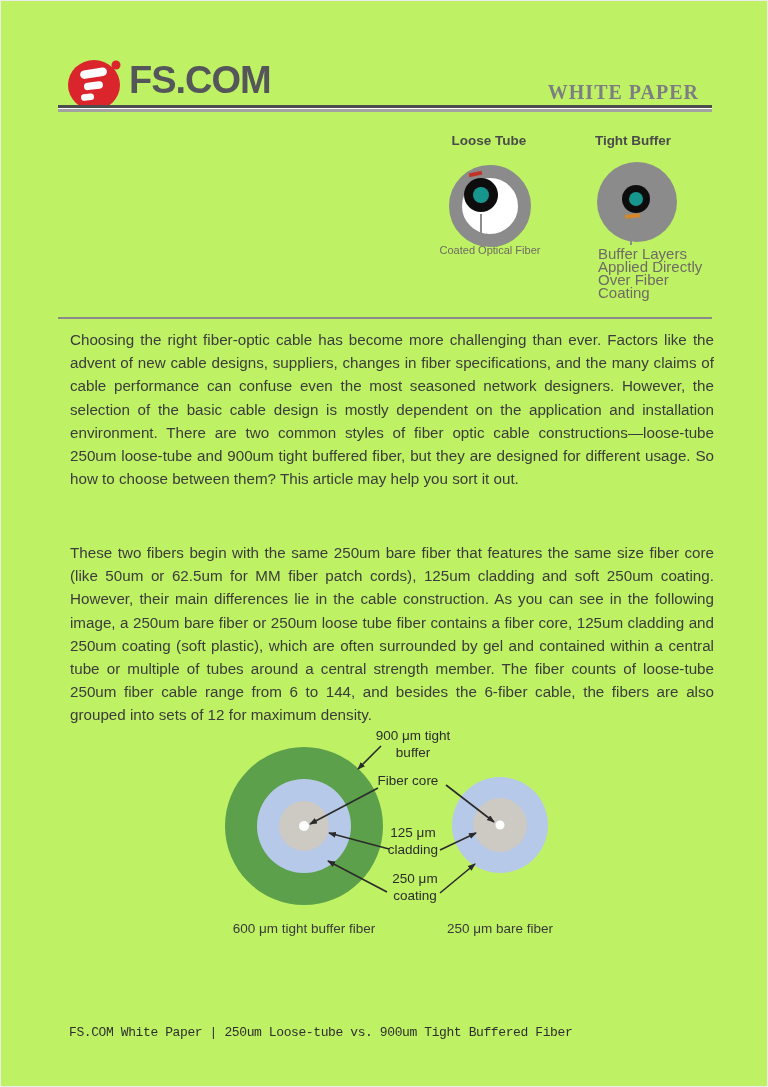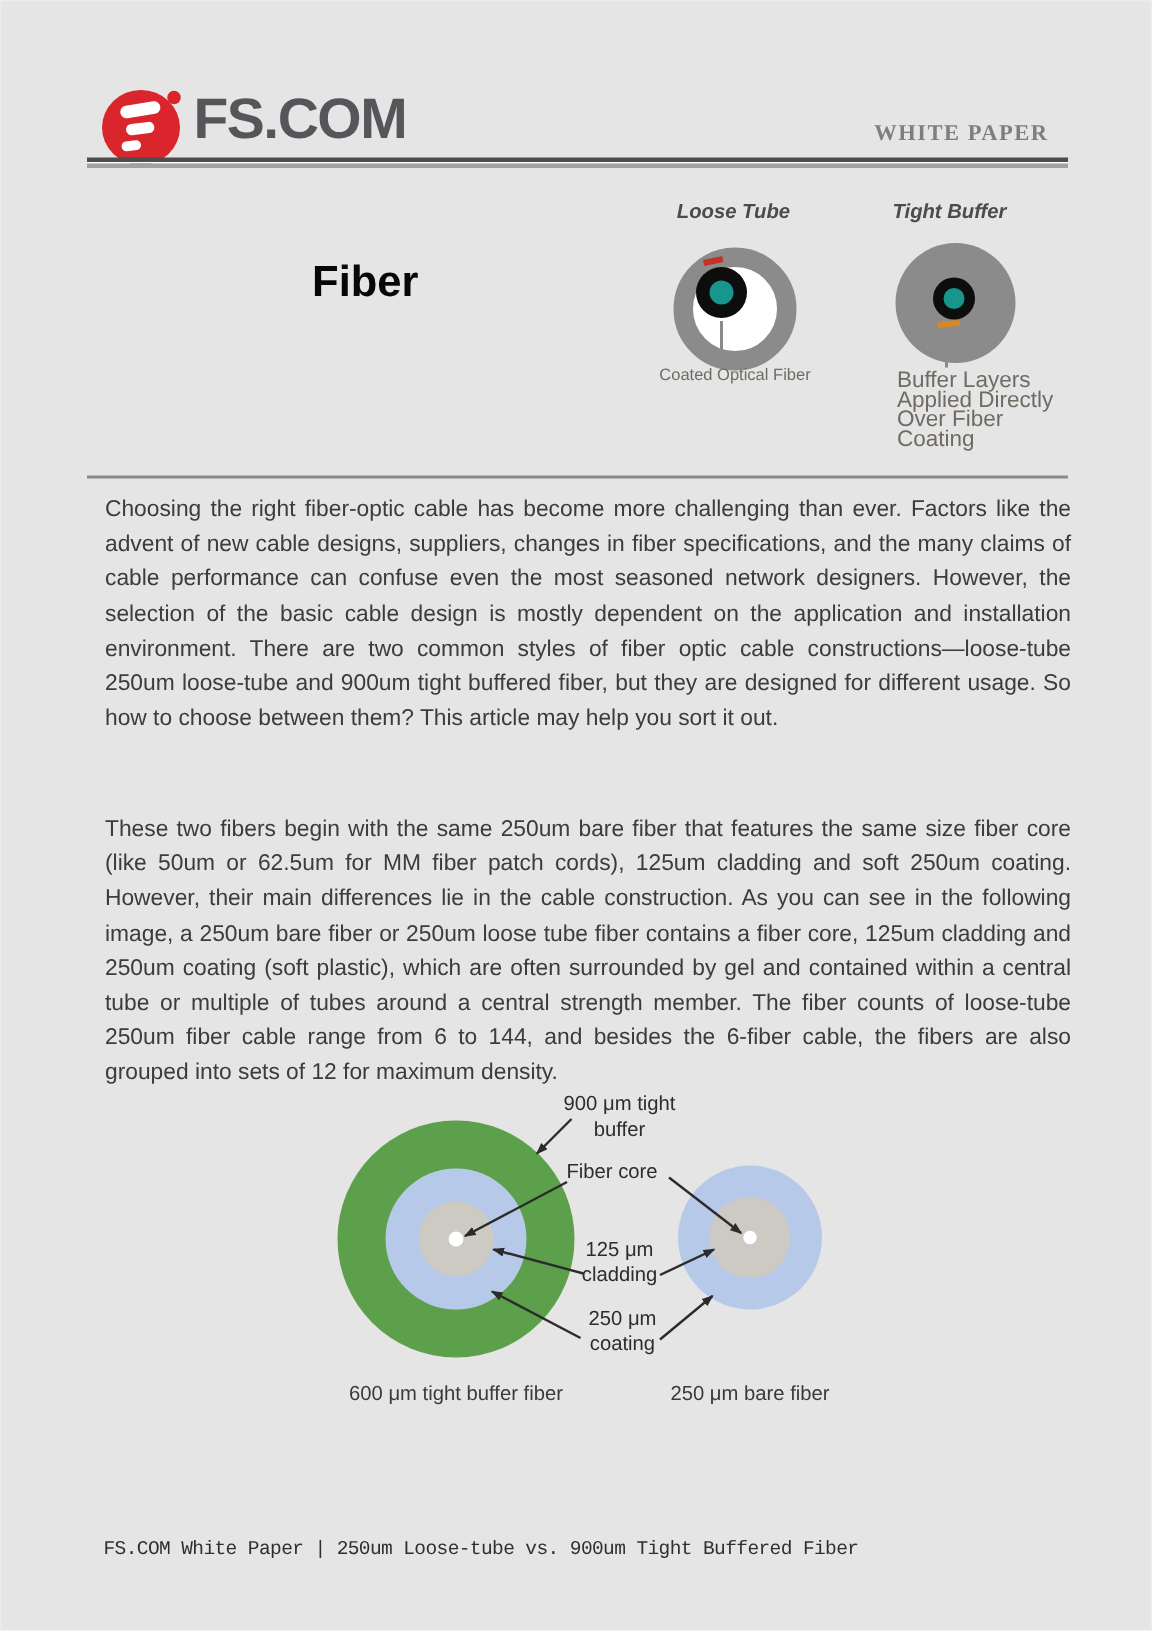--- a/index.html
+++ b/index.html
@@ -1,47 +1,47 @@
 <!DOCTYPE html>
 <html><head>
 <meta charset="utf-8">
 <style>
   html,body { margin:0; padding:0; background:#fafafa; }
   .page {
     position:relative; width:768px; height:1087px; margin:0 auto;
-    background:#e5e5e5; border:1px solid #ececec; box-sizing:border-box;
+    background:#bef264; border:1px solid #ececec; box-sizing:border-box;
     font-family:"Liberation Sans", sans-serif; overflow:hidden;
   }
 
   
   .brand-text{
     position:absolute; left:128px; top:58px;
     font-size:38px; font-weight:bold; color:#55565a; letter-spacing:-1px;
   }
   .logo-svg{ position:absolute; left:66px; top:56px; }
   .whitepaper{
     position:absolute; right:68px; top:80px;
     font-family:"Liberation Serif", serif; font-weight:bold;
-    font-size:15px; color:#7c7e81; letter-spacing:1px;
+    font-size:20px; color:#7c7e81; letter-spacing:1px;
   }
   .header-rule{ position:absolute; left:57px; right:55px; top:104px; }
   .header-rule .dark{ height:3px; background:#4d4d4d; }
   .header-rule .gap{ height:1px; background:#ffffff; }
   .header-rule .light{ height:3px; background:#a2a2a2; }
 
   
   .doc-title{
     position:absolute; left:70px; top:166px; width:345px;
     text-align:center; font-size:29px; line-height:42px;
     font-weight:bold; color:#070707;
   }
 
   
   .mini-title{ position:absolute; width:120px; text-align:center;
-    font-size:13.5px; font-weight:bold; color:#4b4b4b;font-style:italic; }
+    font-size:13.5px; font-weight:bold; color:#4b4b4b; }
   .lt-title{ left:428px; top:132px; }
   .tb-title{ left:572px; top:132px; }
 
   .lt-ring{ position:absolute; left:448px; top:164px; width:82px; height:82px;
     border-radius:50%; border:13px solid #8b8b8b; background:#ffffff; box-sizing:border-box; }
   .lt-fiber{ position:absolute; left:463px; top:177px; width:34px; height:34px;
     border-radius:50%; background:#0d0d0d; }
   .lt-core{ position:absolute; left:472px; top:186px; width:16px; height:16px;
     border-radius:50%; background:#17968e; }
   .lt-accent{ position:absolute; left:468px; top:171px; width:13px; height:4px;
@@ -108,21 +108,20 @@
   </svg>
   <div class="brand-text">FS.COM</div>
   <div class="whitepaper">WHITE PAPER</div>
   <div class="header-rule">
     <div class="dark"></div>
       <div class="gap"></div>
       <div class="light"></div>
   </div>
 
   <div class="doc-title">
-    <div>Fiber</div>
   </div>
 
   <div class="mini-title lt-title">Loose Tube</div>
   <div class="mini-title tb-title">Tight Buffer</div>
 
   <div class="lt-ring"></div>
   <div class="lt-fiber"></div>
   <div class="lt-core"></div>
   <div class="lt-accent"></div>
   <div class="lt-pointer"></div>

